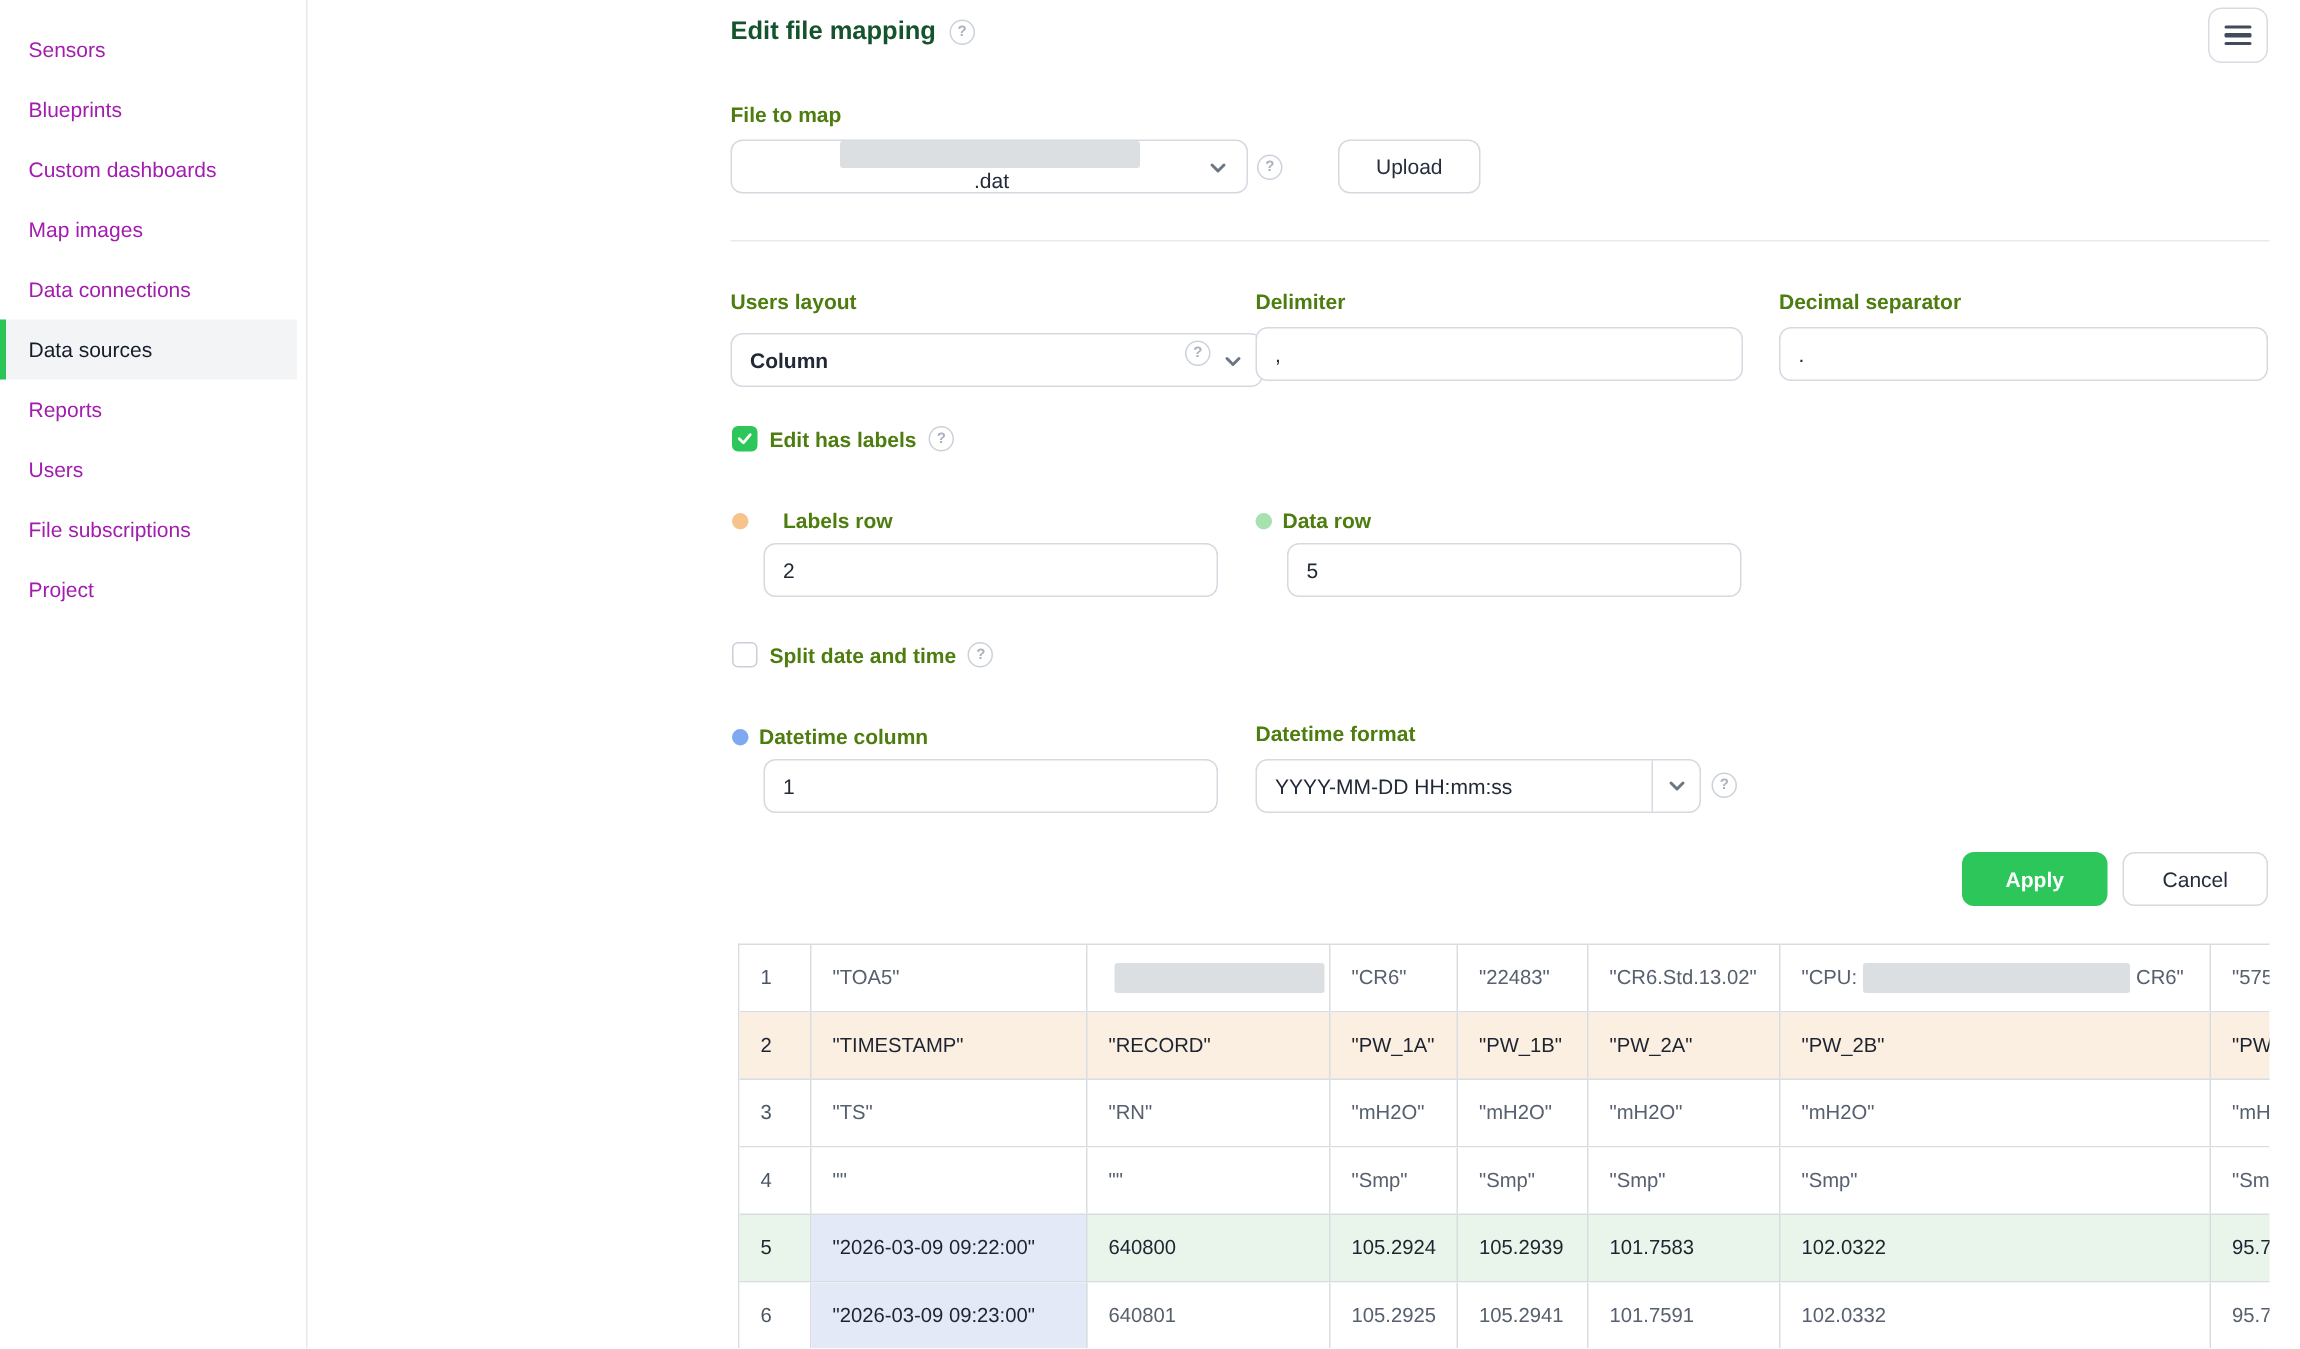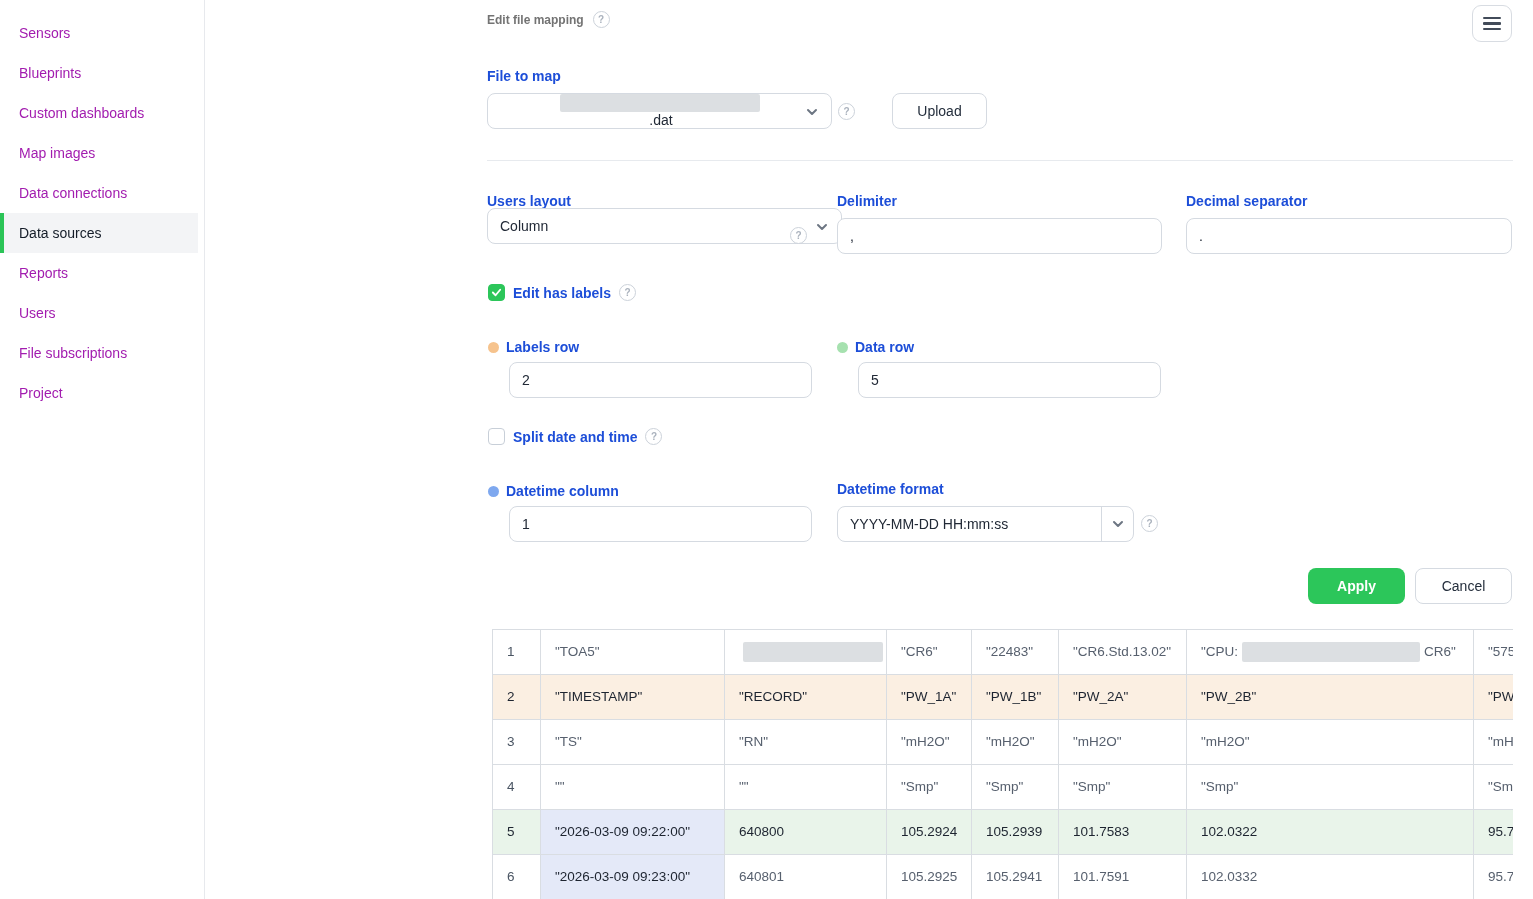--- a/index.html
+++ b/index.html
@@ -13,41 +13,41 @@
   .nav-item { position:relative; height:40px; line-height:40px; width:198px;
               padding-left:19px; font-size:14px; color:#a21caf; cursor:pointer; }
   .nav-item.active { background:#f3f4f6; color:#141c28; }
   .nav-item.active::before { content:""; position:absolute; left:0; top:0; bottom:0;
               width:4px; background:#2bc457; }
 
   
   .help { display:inline-flex; align-items:center; justify-content:center;
           width:17px; height:17px; border-radius:50%; border:1.5px solid #ccd2da;
           color:#aab2bd; font-size:10px; font-weight:bold; background:#fff; flex:0 0 auto; }
-  .field-label { font-size:14px; font-weight:600; color:#1d4ed8; }
+  .field-label { font-size:14px; font-weight:600; color:#4d7c0f; }
   .inputbox { border:1px solid #d5dae1; border-radius:8px; background:#fff;
               height:36px; font-size:14px; color:#212936; display:flex;
               align-items:center; padding:0 12px; }
   .selectbox { position:relative; cursor:pointer; }
   .chev { width:12px; height:12px; flex:0 0 auto; }
   .chev polyline { fill:none; stroke:#6d7683; stroke-width:2; stroke-linecap:round; stroke-linejoin:round; }
   .redact { display:inline-block; height:20px; background:#dcdfe2; border-radius:2px; vertical-align:middle; }
   .dot { width:11px; height:11px; border-radius:50%; flex:0 0 auto; }
   .cbx { width:17px; height:17px; border:1.5px solid #c8cfd8; border-radius:4px;
          background:#fff; display:flex; align-items:center; justify-content:center; flex:0 0 auto; cursor:pointer; }
   .cbx.checked { background:#2cc65a; border-color:#2cc65a; }
   .cbx svg { display:none; }
   .cbx.checked svg { display:block; }
   .labelgrp { position:absolute; display:flex; align-items:center; gap:8px; }
   .btn { border-radius:8px; height:36px; font-size:14px; display:flex; align-items:center;
          justify-content:center; cursor:pointer; }
 
   
   .title-row { position:absolute; left:487px; top:11px; display:flex; align-items:center; gap:9px; }
-  .page-title { font-size:12px; font-weight:bold; color:#737373; }
+  .page-title { font-size:17px; font-weight:bold; color:#14532d; }
   .hamburger { position:absolute; left:1472px; top:5px; width:40px; height:37px;
                border:1px solid #d8dce2; border-radius:9px; background:#fff;
                display:flex; flex-direction:column; align-items:center; justify-content:center;
                gap:3px; cursor:pointer; }
   .hamburger i { display:block; width:18px; height:2.5px; background:#424b59; border-radius:1px; }
 
   .divider { position:absolute; left:487px; top:160px; width:1026px; height:1px; background:#e7eaee; }
 
   
   .table-clip { position:absolute; left:492px; top:629px; width:1021px; height:270px;
@@ -102,21 +102,21 @@
     <svg class="chev" style="position:absolute;right:13px;top:12px;" viewBox="0 0 12 12">
         <polyline points="2,4 6,8 10,4"></polyline>
       </svg>
   </div>
   <span class="help" style="position:absolute;left:838px;top:103px;">?</span>
   <div class="btn" style="position:absolute;left:892px;top:93px;width:95px;border:1px solid #d5dae1;background:#fff;color:#242e3c;">Upload</div>
 
   <div class="divider"></div>
 
   <div class="field-label" style="position:absolute;left:487px;top:193px;">Users layout</div>
-  <div class="inputbox selectbox" style="position:absolute;left:487px;top:208px;width:355px;">
+  <div class="inputbox selectbox" style="position:absolute;left:487px;top:222px;width:355px;font-weight:bold;">
     <span>Column</span>
     <svg class="chev" style="position:absolute;right:13px;top:12px;" viewBox="0 0 12 12">
         <polyline points="2,4 6,8 10,4"></polyline>
       </svg>
   </div>
   <span class="help" style="position:absolute;left:790px;top:227px;">?</span>
 
   <div class="field-label" style="position:absolute;left:837px;top:193px;">Delimiter</div>
   <div class="inputbox" style="position:absolute;left:837px;top:218px;width:325px;">
     <span>,</span>
@@ -130,21 +130,21 @@
   <div class="labelgrp" style="left:488px;top:284px;">
     <span class="cbx checked">
       <svg width="11" height="11" viewBox="0 0 12 12">
         <polyline points="2,6 5,9 10,3" fill="none" stroke="#fff" stroke-width="2" stroke-linecap="round" stroke-linejoin="round"></polyline>
       </svg>
     </span>
     <span class="field-label">Edit has labels</span>
     <span class="help">?</span>
   </div>
 
-  <div class="labelgrp" style="left:488px;top:339px;gap:7px;">
+  <div class="labelgrp" style="left:488px;top:339px;gap:23px;">
     <span class="dot" style="background: rgb(246, 195, 141);"></span>
     <span class="field-label">Labels row</span>
   </div>
   <div class="inputbox" style="position:absolute;left:509px;top:362px;width:303px;">
     <span>2</span>
   </div>
 
   <div class="labelgrp" style="left:837px;top:339px;gap:7px;">
     <span class="dot" style="background: rgb(166, 225, 175);"></span>
     <span class="field-label">Data row</span>

